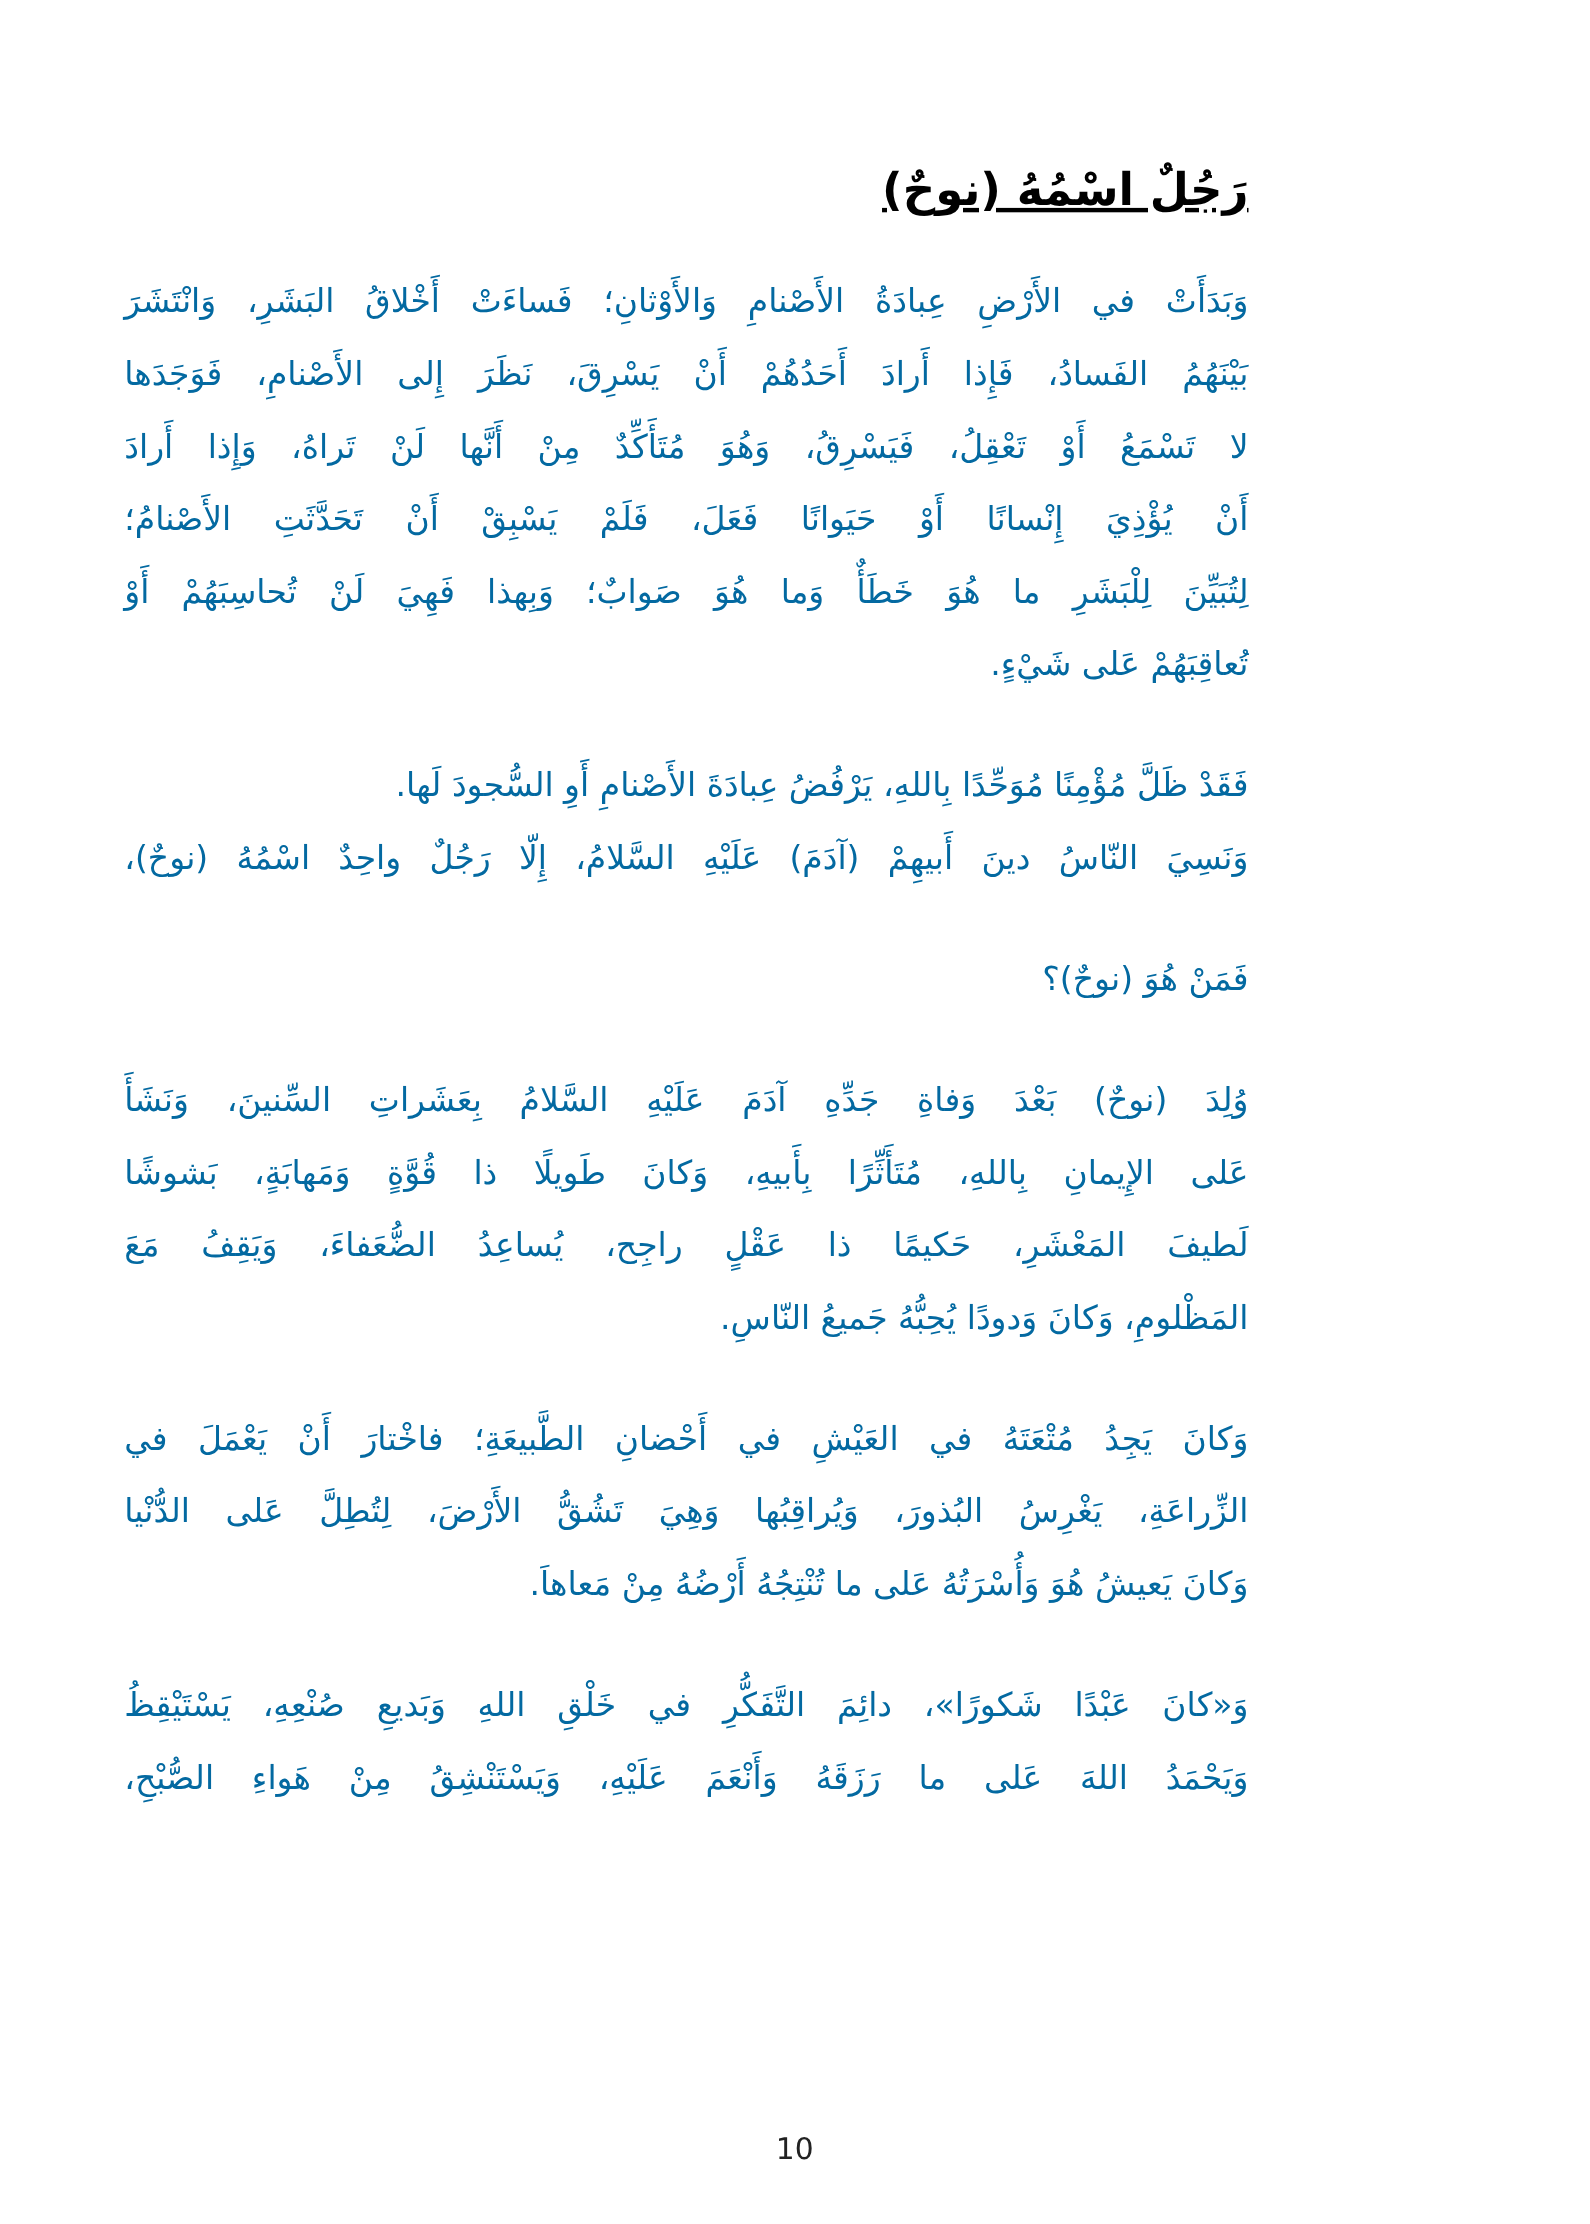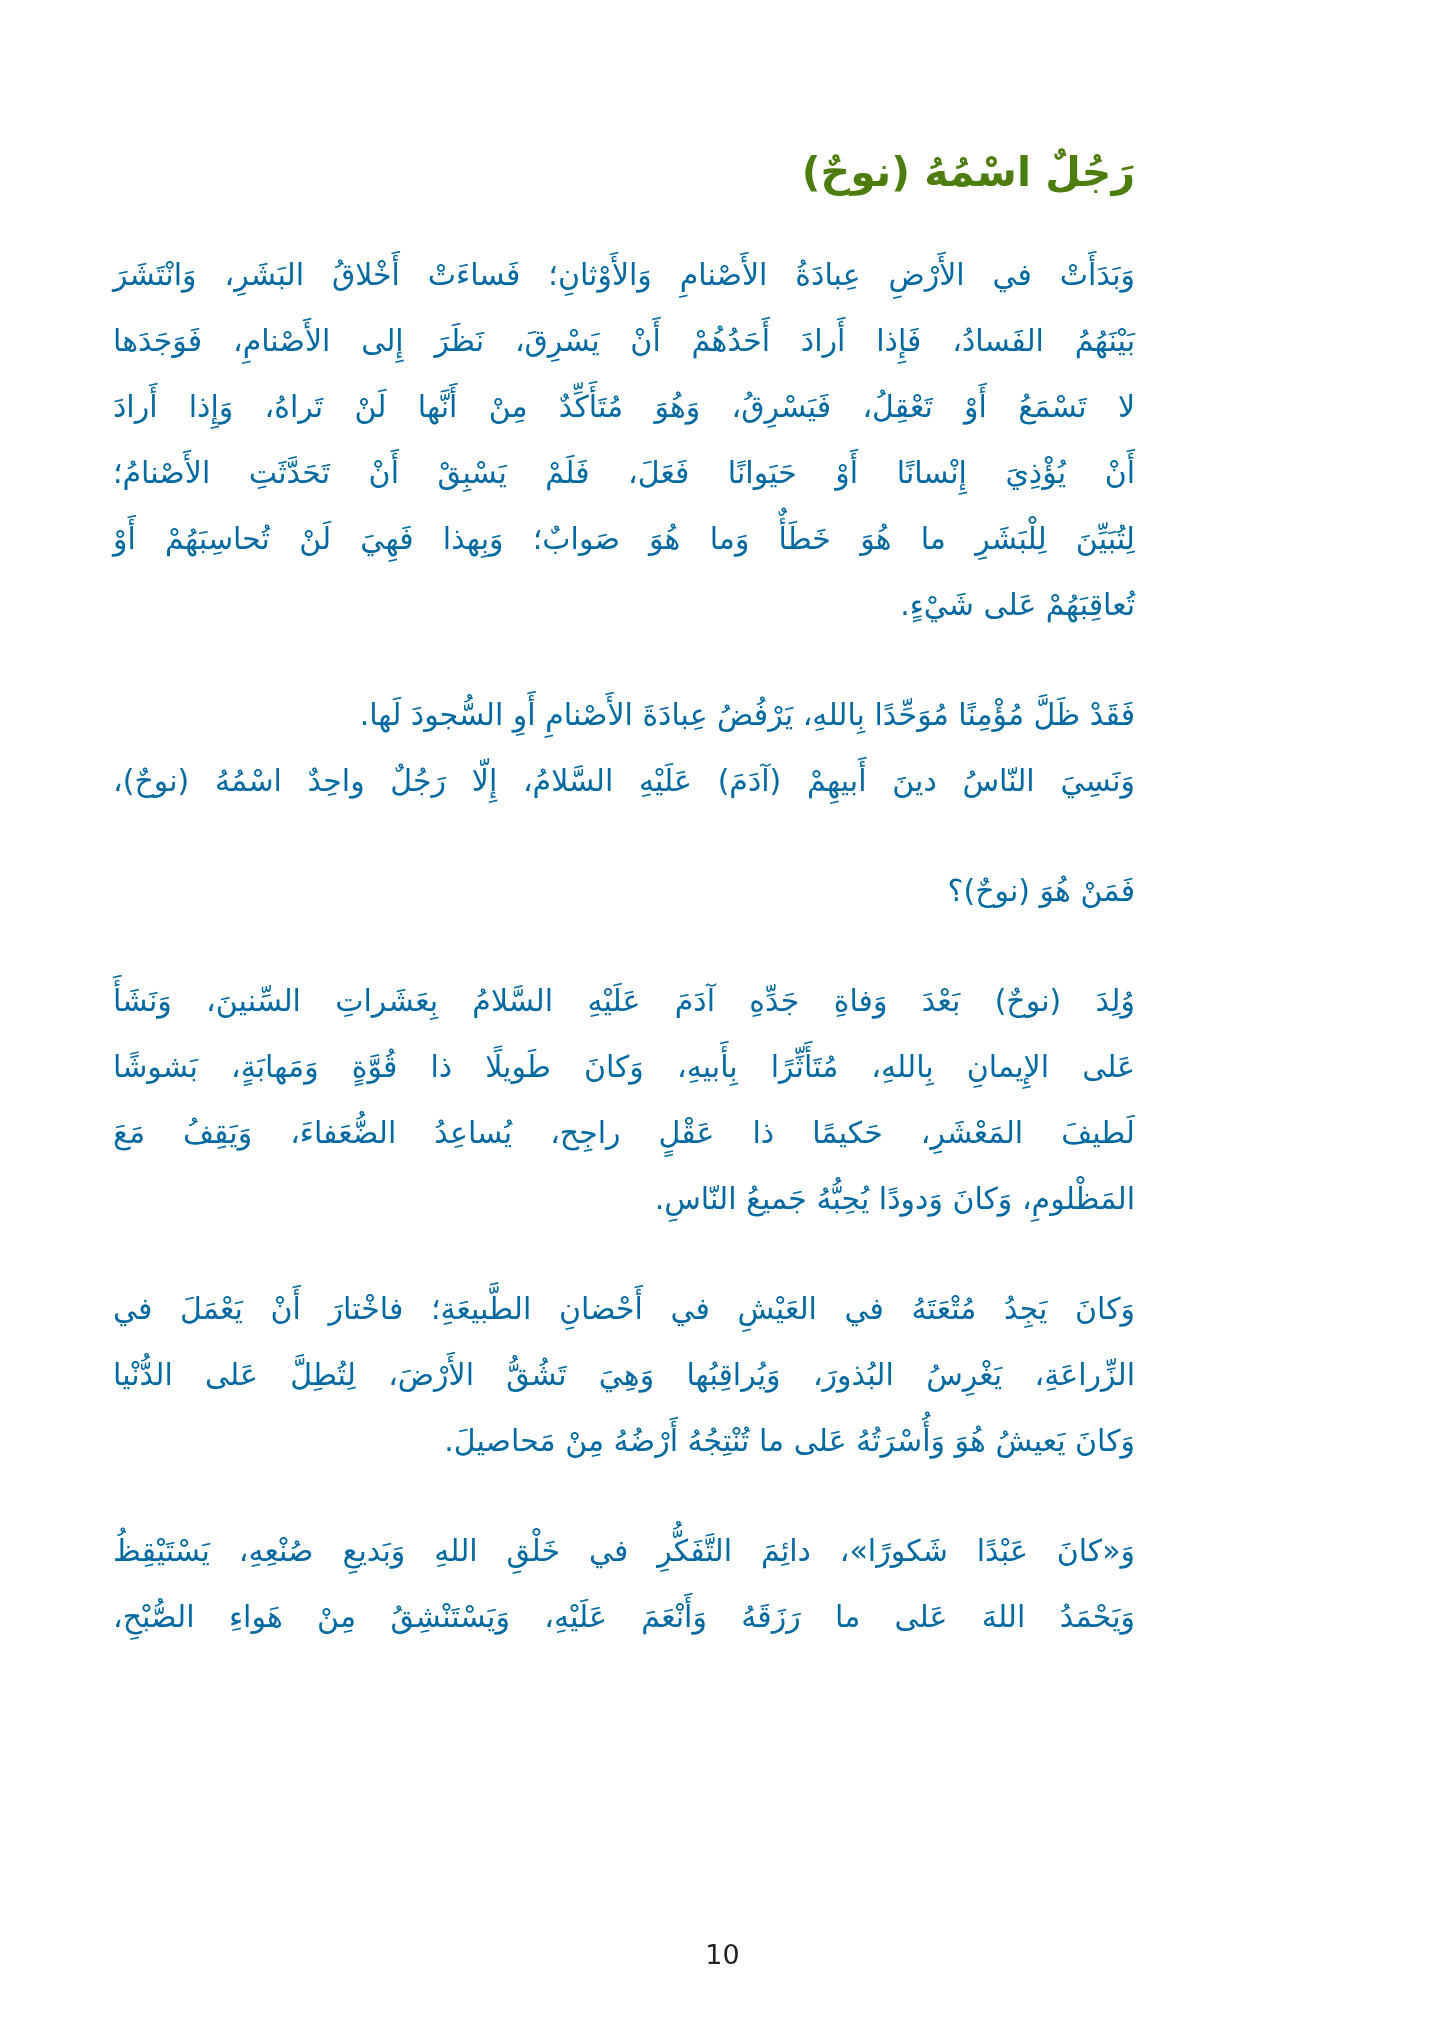--- a/index.html
+++ b/index.html
@@ -64,21 +64,21 @@
   .page-number {
     font-size: 27px;
     color: #222222;
   }
 </style>
 </head>
 <body>
 
 <div class="page">
   <div class="text-block">
-    <h1 class="title" style="color: #4d7c0f;">رَجُلٌ اسْمُهُ (نوحٌ)</h1>
+    <h1 class="title" style="color: #000000; text-decoration: underline;">رَجُلٌ اسْمُهُ (نوحٌ)</h1>
     <div>
         <div class="para">
           <div class="line">وَبَدَأَتْ في الأَرْضِ عِبادَةُ الأَصْنامِ وَالأَوْثانِ؛ فَساءَتْ أَخْلاقُ البَشَرِ،  وَانْتَشَرَ</div>
           <div class="line">بَيْنَهُمُ الفَسادُ، فَإِذا أَرادَ أَحَدُهُمْ أَنْ يَسْرِقَ، نَظَرَ إِلى الأَصْنامِ، فَوَجَدَها</div>
           <div class="line">لا تَسْمَعُ أَوْ تَعْقِلُ، فَيَسْرِقُ، وَهُوَ مُتَأَكِّدٌ مِنْ أَنَّها لَنْ تَراهُ، وَإِذا أَرادَ</div>
           <div class="line">أَنْ يُؤْذِيَ إِنْسانًا أَوْ حَيَوانًا فَعَلَ، فَلَمْ يَسْبِقْ أَنْ تَحَدَّثَتِ الأَصْنامُ؛</div>
           <div class="line">لِتُبَيِّنَ لِلْبَشَرِ ما هُوَ خَطَأٌ وَما هُوَ صَوابٌ؛ وَبِهذا فَهِيَ لَنْ تُحاسِبَهُمْ أَوْ</div>
           <div class="line last">تُعاقِبَهُمْ عَلى شَيْءٍ.</div>
         </div>
         <div class="para">
@@ -90,21 +90,21 @@
         </div>
         <div class="para">
           <div class="line">وُلِدَ (نوحٌ) بَعْدَ وَفاةِ جَدِّهِ آدَمَ عَلَيْهِ السَّلامُ بِعَشَراتِ السِّنينَ، وَنَشَأَ</div>
           <div class="line">عَلى الإِيمانِ بِاللهِ، مُتَأَثِّرًا بِأَبيهِ، وَكانَ طَويلًا ذا قُوَّةٍ وَمَهابَةٍ، بَشوشًا</div>
           <div class="line">لَطيفَ المَعْشَرِ، حَكيمًا ذا عَقْلٍ راجِح، يُساعِدُ الضُّعَفاءَ، وَيَقِفُ مَعَ</div>
           <div class="line last">المَظْلومِ، وَكانَ وَدودًا يُحِبُّهُ جَميعُ النّاسِ.</div>
         </div>
         <div class="para">
           <div class="line">وَكانَ يَجِدُ مُتْعَتَهُ في العَيْشِ في أَحْضانِ الطَّبيعَةِ؛ فاخْتارَ أَنْ يَعْمَلَ في</div>
           <div class="line">الزِّراعَةِ، يَغْرِسُ البُذورَ، وَيُراقِبُها وَهِيَ تَشُقُّ الأَرْضَ، لِتُطِلَّ عَلى الدُّنْيا</div>
-          <div class="line last">وَكانَ يَعيشُ هُوَ وَأُسْرَتُهُ عَلى ما تُنْتِجُهُ أَرْضُهُ مِنْ مَحاصيلَ.</div>
+          <div class="line last">وَكانَ يَعيشُ هُوَ وَأُسْرَتُهُ عَلى ما تُنْتِجُهُ أَرْضُهُ مِنْ مَعاهاَ.</div>
         </div>
         <div class="para">
           <div class="line">وَ«كانَ عَبْدًا شَكورًا»، دائِمَ التَّفَكُّرِ في خَلْقِ اللهِ وَبَديعِ صُنْعِهِ، يَسْتَيْقِظُ</div>
           <div class="line">وَيَحْمَدُ اللهَ عَلى ما رَزَقَهُ وَأَنْعَمَ عَلَيْهِ، وَيَسْتَنْشِقُ مِنْ هَواءِ الصُّبْحِ،</div>
         </div>
       </div>
   </div>
   <div class="footer">
     <span class="page-number">10</span>
   </div>

